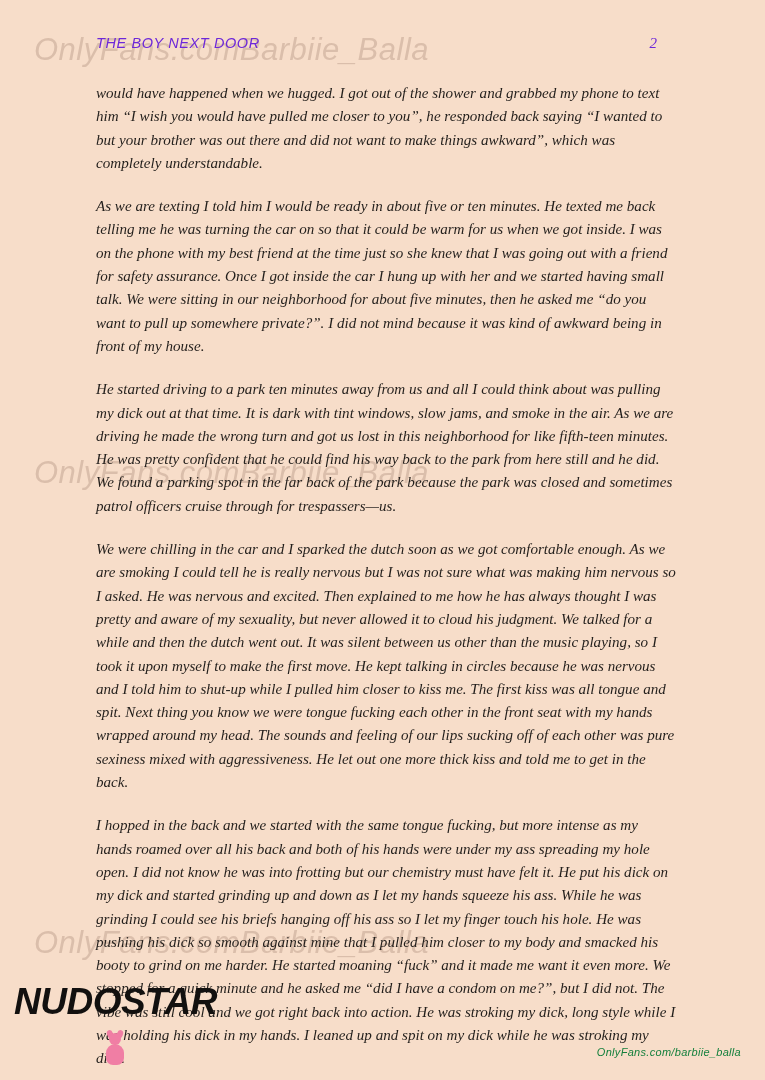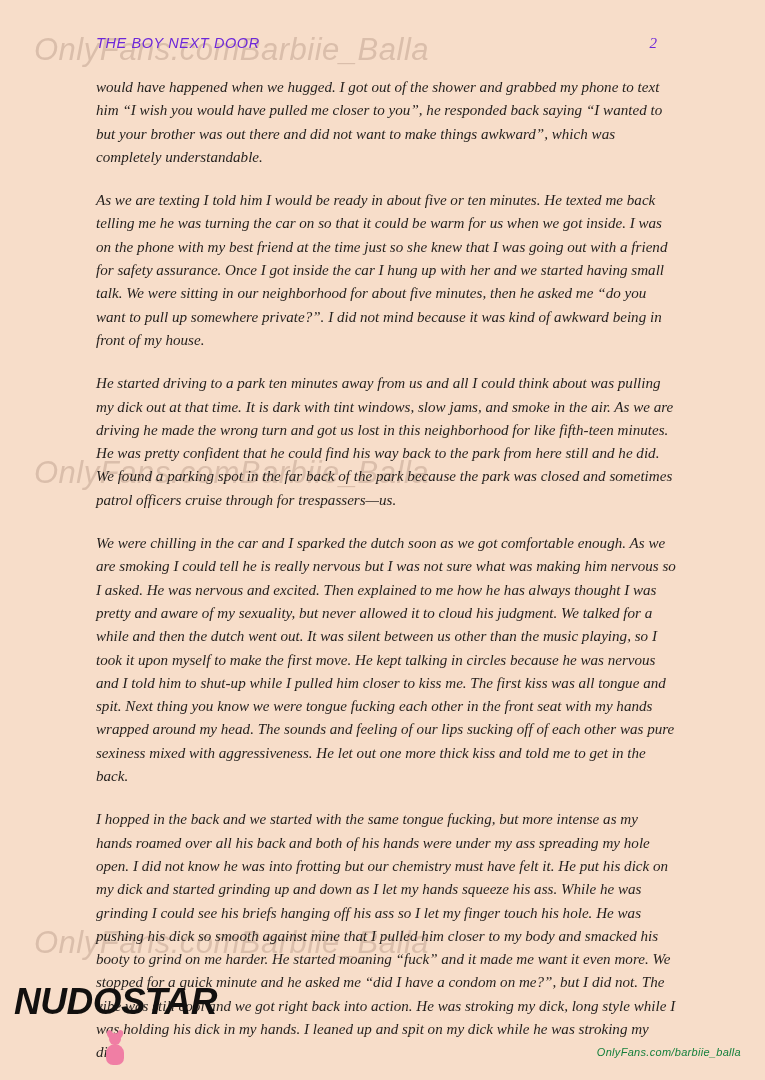--- a/index.html
+++ b/index.html
@@ -54,21 +54,21 @@
     font-family: "Liberation Serif", serif;
     font-size: 15px;
     letter-spacing: 0;
     margin-right: 36px;
   }
 
   
   .body-copy {
     position: absolute;
     left: 96px;
-    top: 76px;
+    top: 82px;
     width: 580px;
     font-size: 15.1px;
     line-height: 23.3px;
     color: #231f1c;
     text-align: left;
   }
   .body-copy p {
     margin: 0 0 20px 0;
   }
   .body-copy p:last-child { margin-bottom: 0; }

